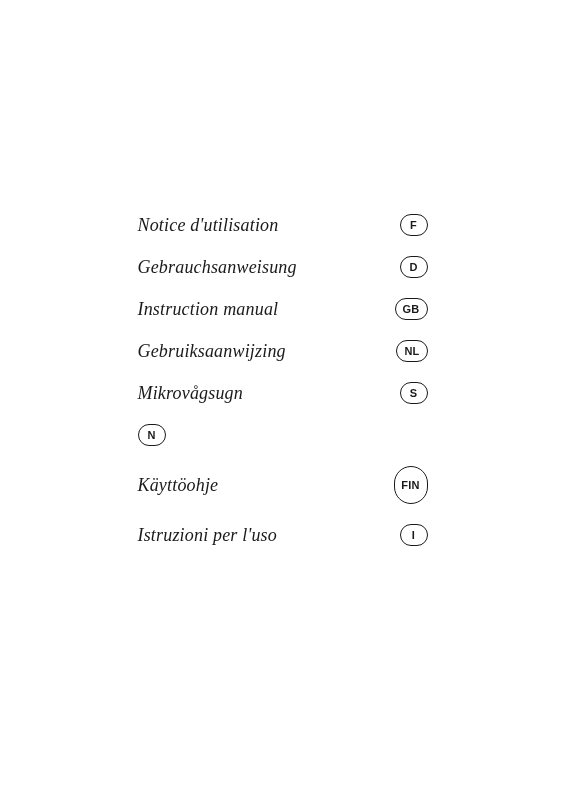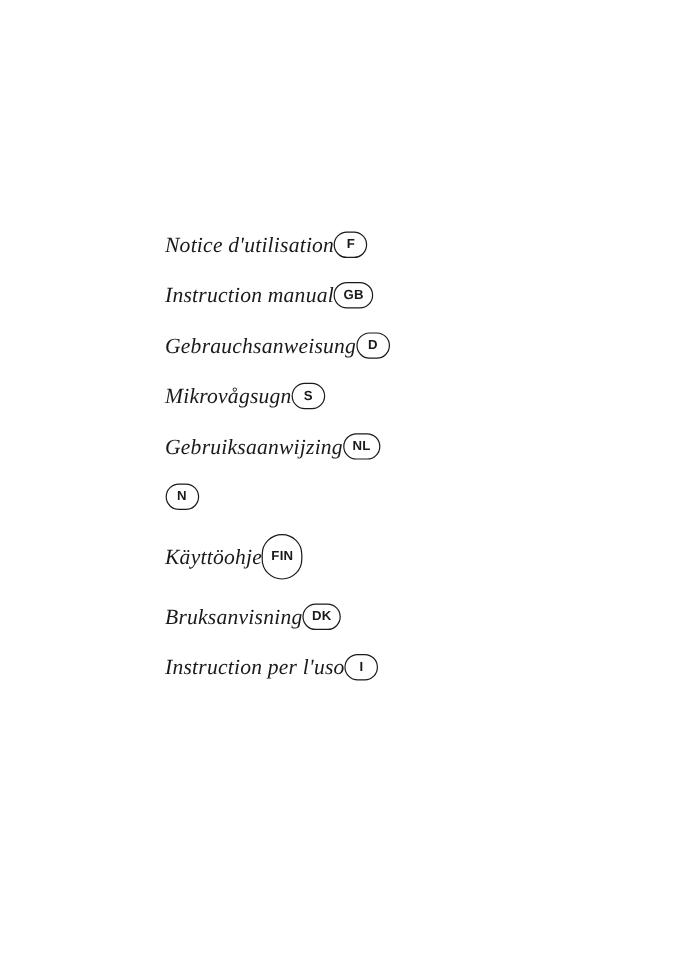--- a/index.html
+++ b/index.html
@@ -28,20 +28,21 @@
       display: flex;
       flex-direction: column;
       gap: 0px;
       padding: 0;
       margin-top: -40px;
     }
 
     .manual-row {
       display: flex;
       align-items: center;
+      justify-content: space-between;
       width: 290px;
       padding: 10px 0;
     }
 
     .manual-label {
       font-size: 18px;
       color: #1a1a1a;
       font-weight: 400;
       font-style: italic;
       letter-spacing: 0.01em;
@@ -75,44 +76,40 @@
 <body>
 
 <div class="page-container">
   <div class="content-area">
 
   <div class="manual-row">
         <span class="manual-label">Notice d'utilisation</span>
         <span class="lang-badge">F</span>
       </div>
       <div class="manual-row">
+        <span class="manual-label">Gebrauchsanweisung</span>
+        <span class="lang-badge">D</span>
+      </div>
+      <div class="manual-row">
         <span class="manual-label">Instruction manual</span>
         <span class="lang-badge">GB</span>
       </div>
       <div class="manual-row">
-        <span class="manual-label">Gebrauchsanweisung</span>
-        <span class="lang-badge">D</span>
+        <span class="manual-label">Gebruiksaanwijzing</span>
+        <span class="lang-badge">NL</span>
       </div>
       <div class="manual-row">
         <span class="manual-label">Mikrovågsugn</span>
         <span class="lang-badge">S</span>
-      </div>
-      <div class="manual-row">
-        <span class="manual-label">Gebruiksaanwijzing</span>
-        <span class="lang-badge">NL</span>
       </div>
       <div class="manual-row">
         <span class="lang-badge">N</span>
       </div>
       <div class="manual-row">
         <span class="manual-label">Käyttöohje</span>
         <span class="lang-badge wide">FIN</span>
       </div>
       <div class="manual-row">
-        <span class="manual-label">Bruksanvisning</span>
-        <span class="lang-badge">DK</span>
-      </div>
-      <div class="manual-row">
-        <span class="manual-label">Instruction per l'uso</span>
+        <span class="manual-label">Istruzioni per l'uso</span>
         <span class="lang-badge">I</span>
       </div>
     </div>
 </div>
 
 </body></html>

